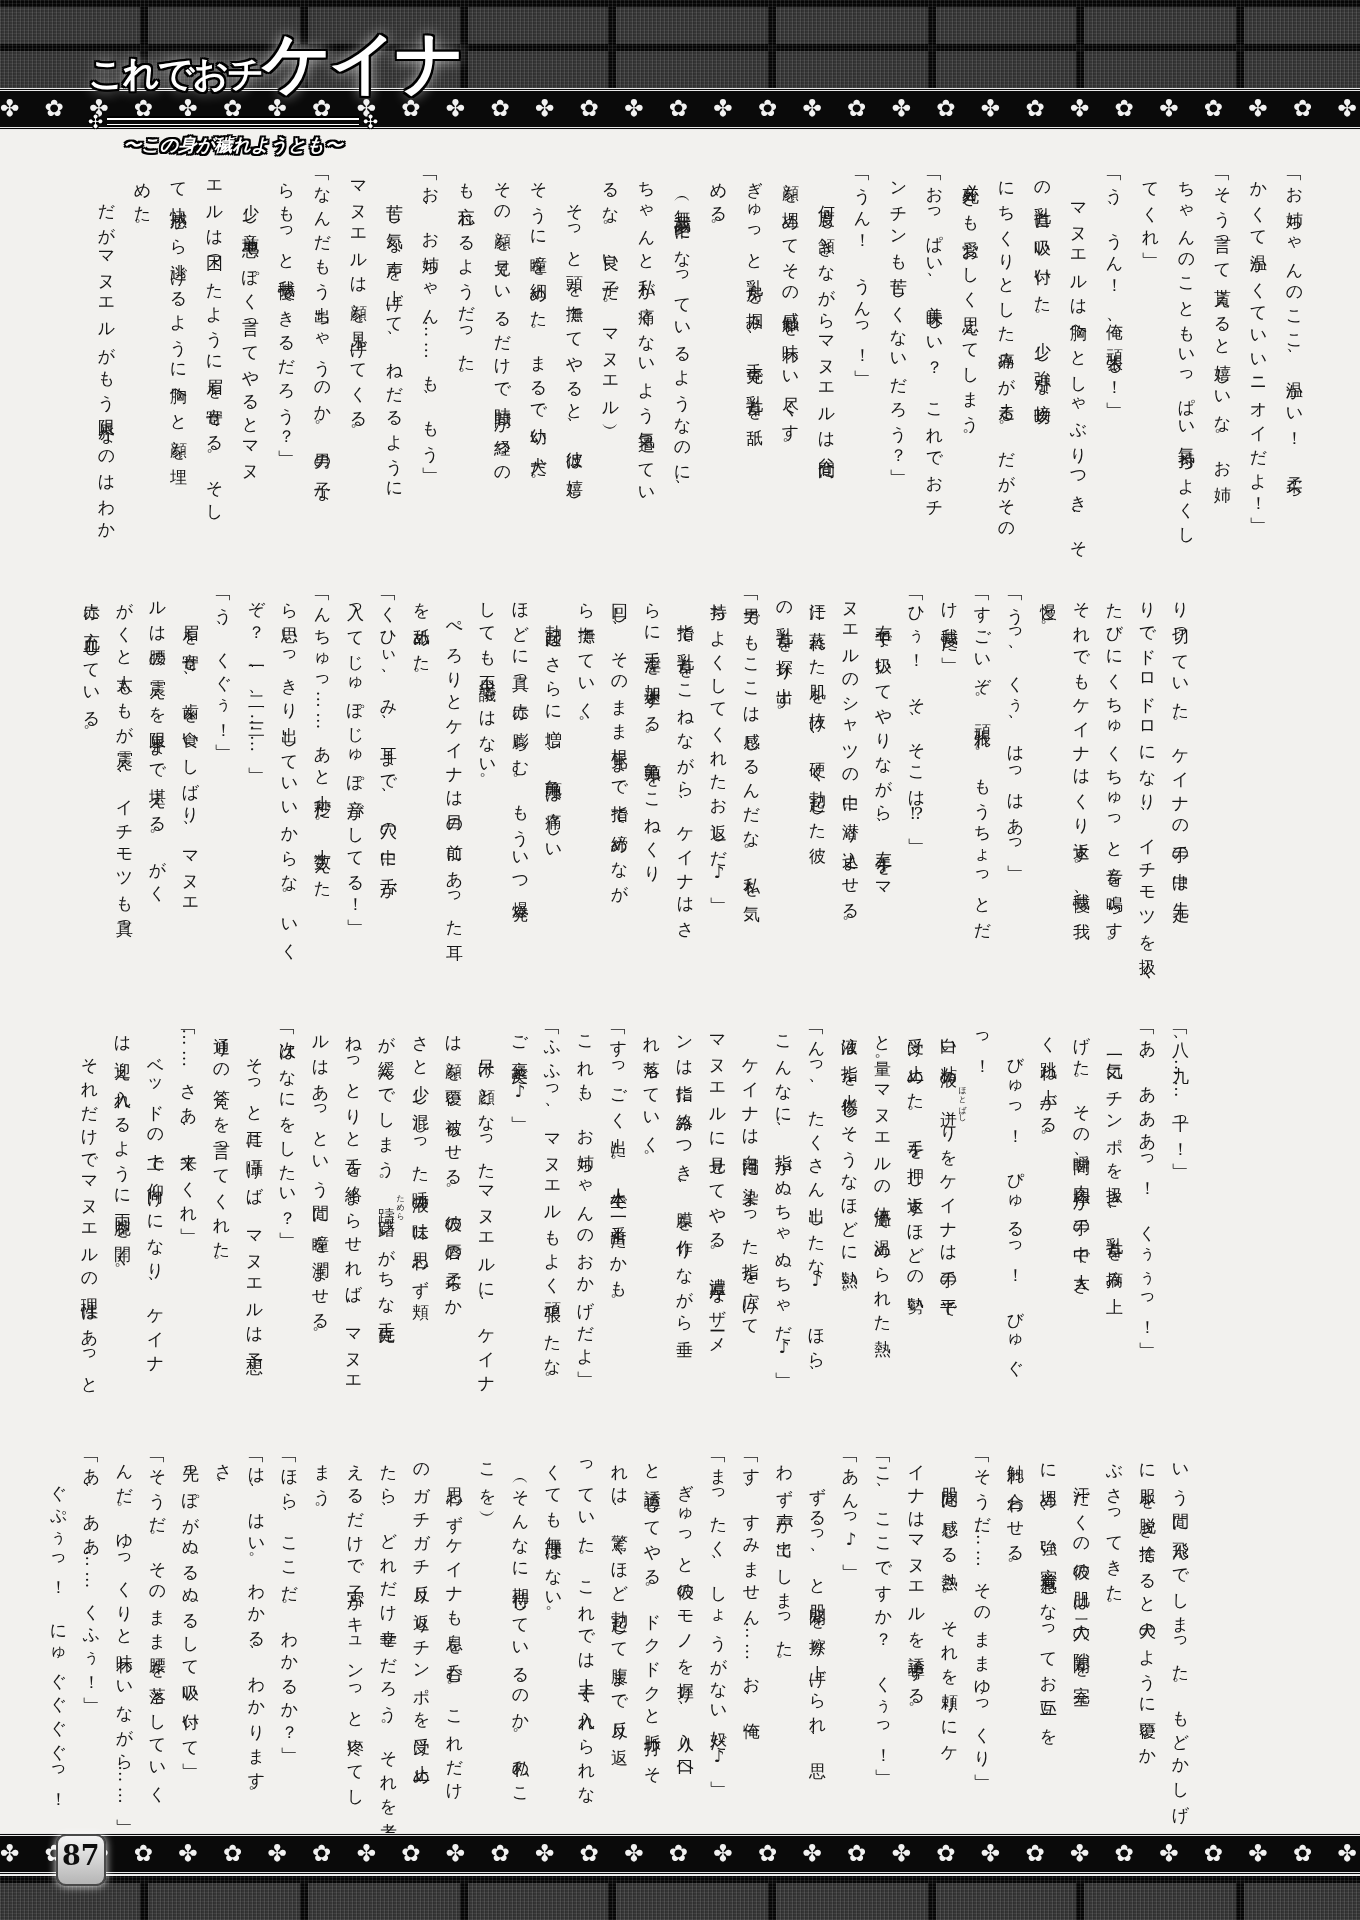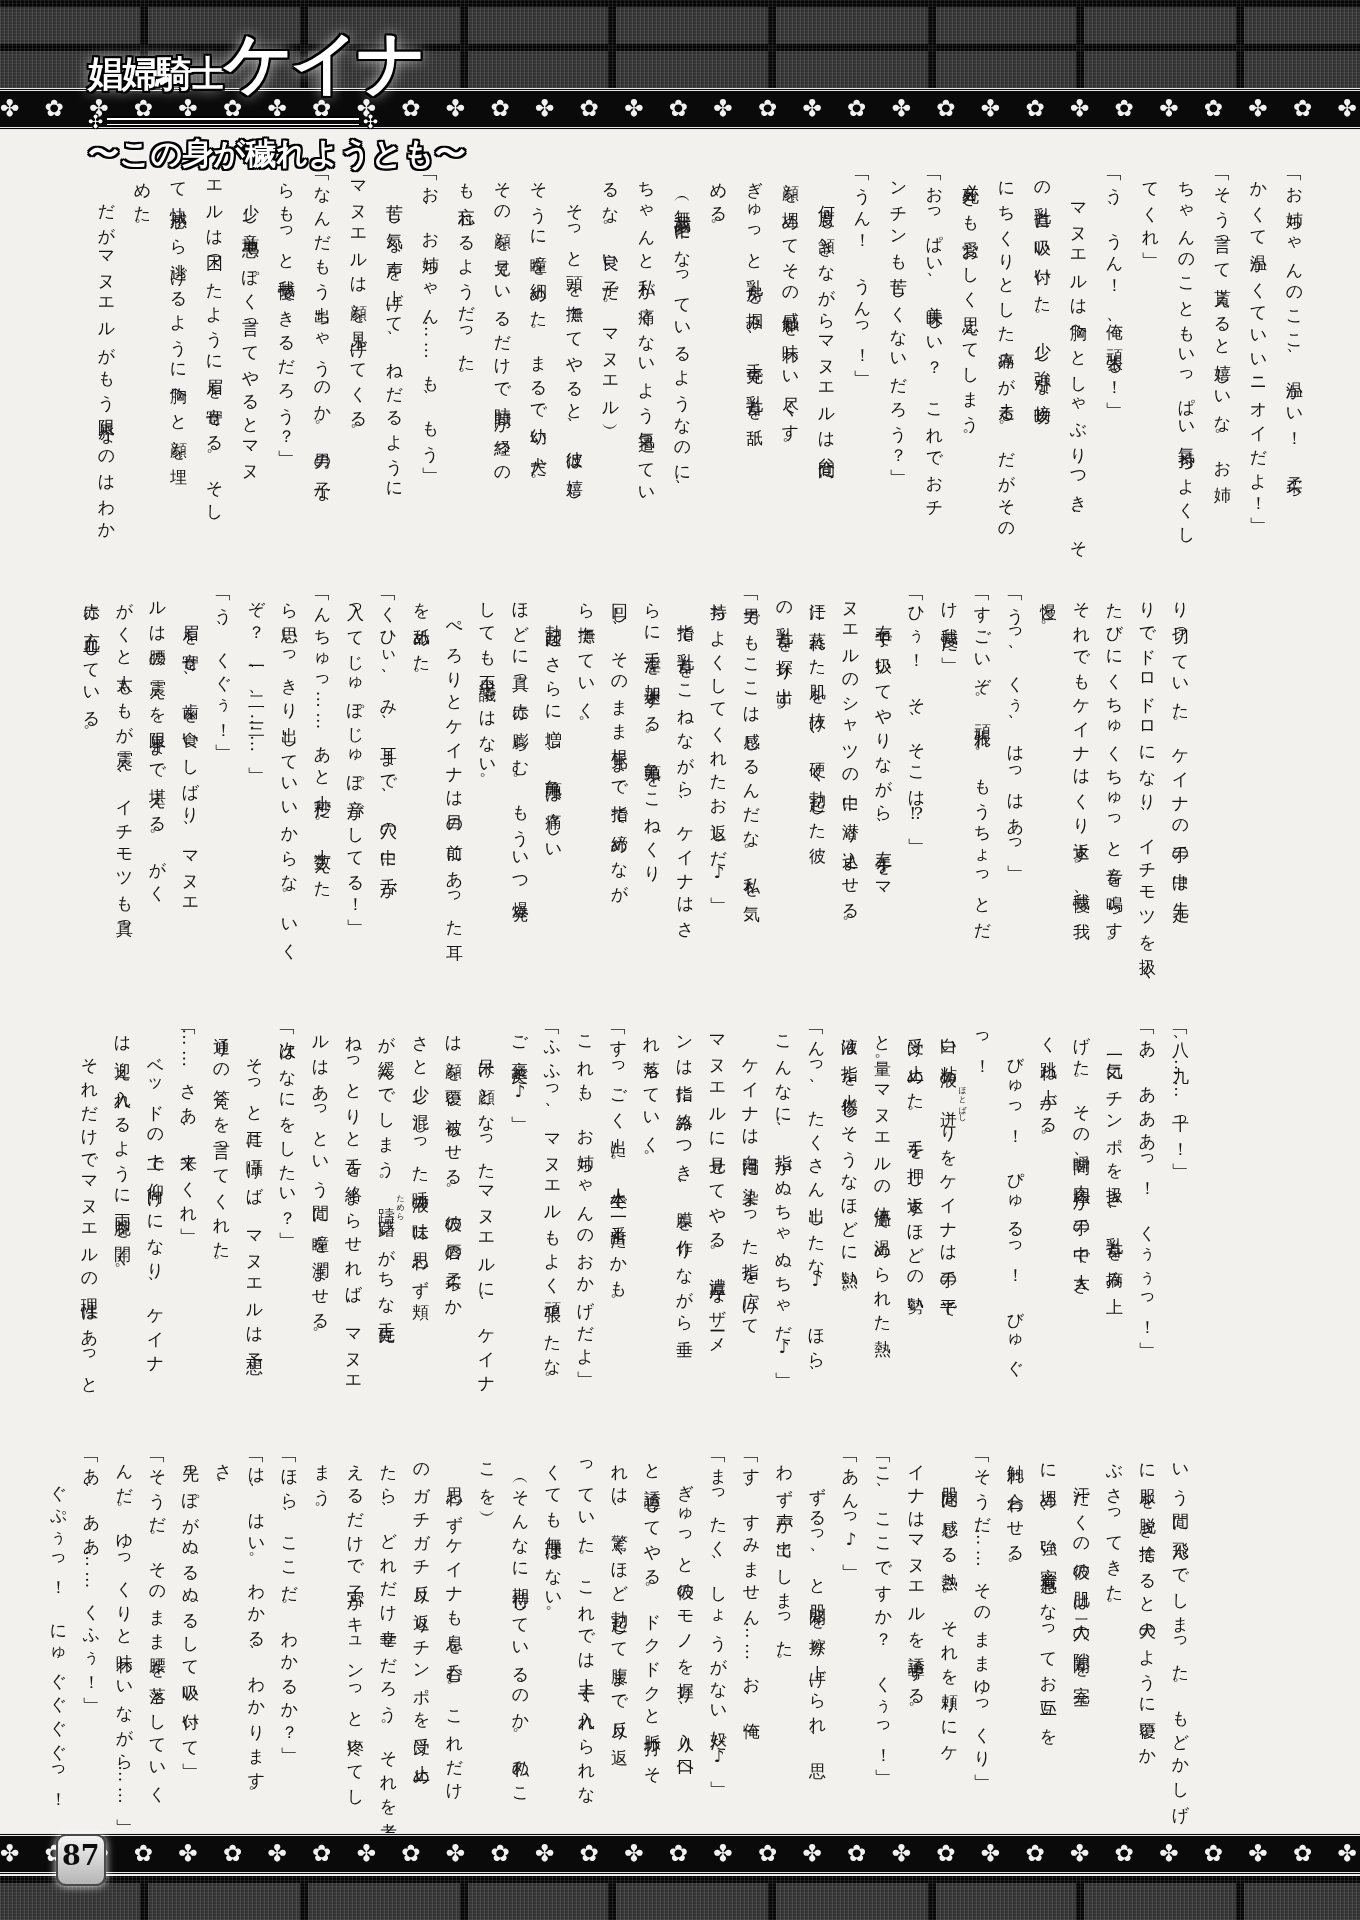--- a/index.html
+++ b/index.html
@@ -31,23 +31,23 @@
   .title-line{font-weight:bold;white-space:nowrap;
     text-shadow:2px 0 0 #000,-2px 0 0 #000,0 2px 0 #000,0 -2px 0 #000,
       2px 2px 0 #000,-2px 2px 0 #000,2px -2px 0 #000,-2px -2px 0 #000,0 0 14px rgba(255,255,255,.95);}
   .t1{font-size:36px;letter-spacing:-2px;}
   .t2{font-size:68px;letter-spacing:-3px;}
   .title-rule{display:flex;align-items:center;gap:4px;margin:2px 0 0 0;color:#fff;
     text-shadow:1px 1px 0 #000,-1px -1px 0 #000,1px -1px 0 #000,-1px 1px 0 #000;}
   .title-rule .orn{font-size:18px;font-family:"DejaVu Sans",sans-serif;}
   .rule-line{flex:1;height:4px;border-top:2px solid #fff;border-bottom:1px solid #fff;
     box-shadow:0 -2px 0 #000,0 2px 0 #000;}
-  .subtitle{font-size:31px;font-weight:bold;white-space:nowrap;margin-top:1px;
+  .subtitle{font-size:18px;font-weight:bold;white-space:nowrap;margin-top:1px;
     text-shadow:2px 0 0 #000,-2px 0 0 #000,0 2px 0 #000,0 -2px 0 #000,
-      2px 2px 0 #000,-2px 2px 0 #000,2px -2px 0 #000,-2px -2px 0 #000,0 0 10px rgba(255,255,255,.9);}
+      2px 2px 0 #000,-2px 2px 0 #000,2px -2px 0 #000,-2px -2px 0 #000,0 0 10px rgba(255,255,255,.9);font-style:italic;}
 
   
   .band{position:absolute;writing-mode:vertical-rl;text-orientation:mixed;
     color:#171717;font-size:17px;letter-spacing:4.5px;height:386px;}
   .band .vline{overflow:visible;}
   .b1{top:170px;right:47px;line-height:36px;}
   .b2{top:590px;right:163px;line-height:33px;}
   .b3{top:1024px;right:163px;line-height:33px;}
   .b4{top:1452px;right:163px;line-height:33px;}
   ruby rt{font-size:8px;letter-spacing:0;}
@@ -60,21 +60,21 @@
 </style>
 </head>
 <body>
 
 <div class="page">
 
   <div class="brick header-brick"></div>
 
   <div class="title-block">
     <div class="title-line">
-      <span class="t1">娼婦騎士</span><span class="t2">ケイナ</span>
+      <span class="t1">これでおチ</span><span class="t2">ケイナ</span>
     </div>
     <div class="title-rule">
       <span class="orn">✣</span>
       <span class="rule-line"></span>
       <span class="orn">✣</span>
     </div>
     <div class="subtitle">〜この身が穢れようとも〜</div>
   </div>
 
   <div class="ornament top">✤ ✿ ✤ ✿ ✤ ✿ ✤ ✿ ✤ ✿ ✤ ✿ ✤ ✿ ✤ ✿ ✤ ✿ ✤ ✿ ✤ ✿ ✤ ✿ ✤ ✿ ✤ ✿ ✤ ✿ ✤ ✿ ✤ ✿ ✤ ✿ ✤ ✿ ✤ ✿ ✤ ✿ ✤ ✿ ✤ ✿ ✤ ✿ ✤ ✿ ✤ ✿ ✤ ✿ ✤ ✿ ✤ ✿ ✤ ✿ ✤ ✿ ✤ ✿ ✤ ✿ ✤ ✿ </div>

